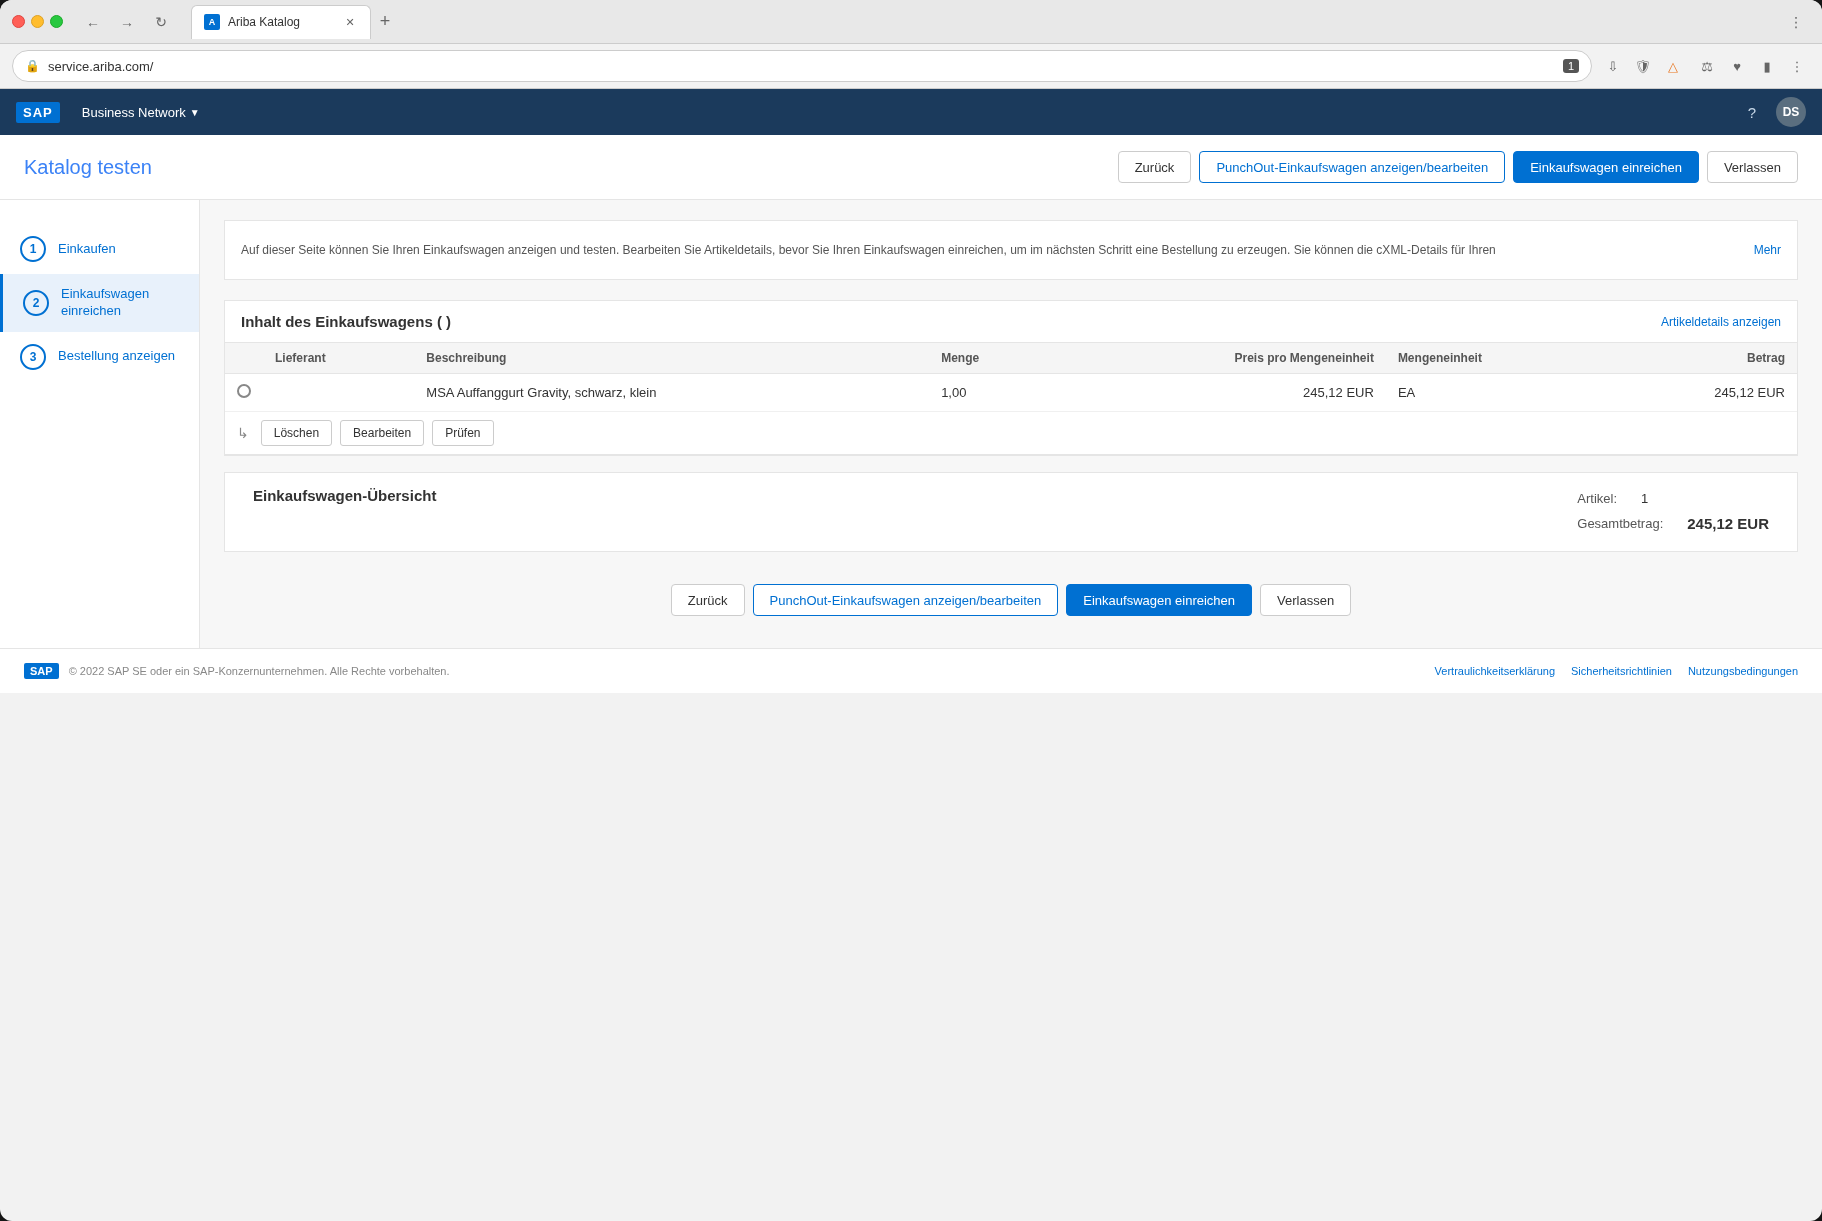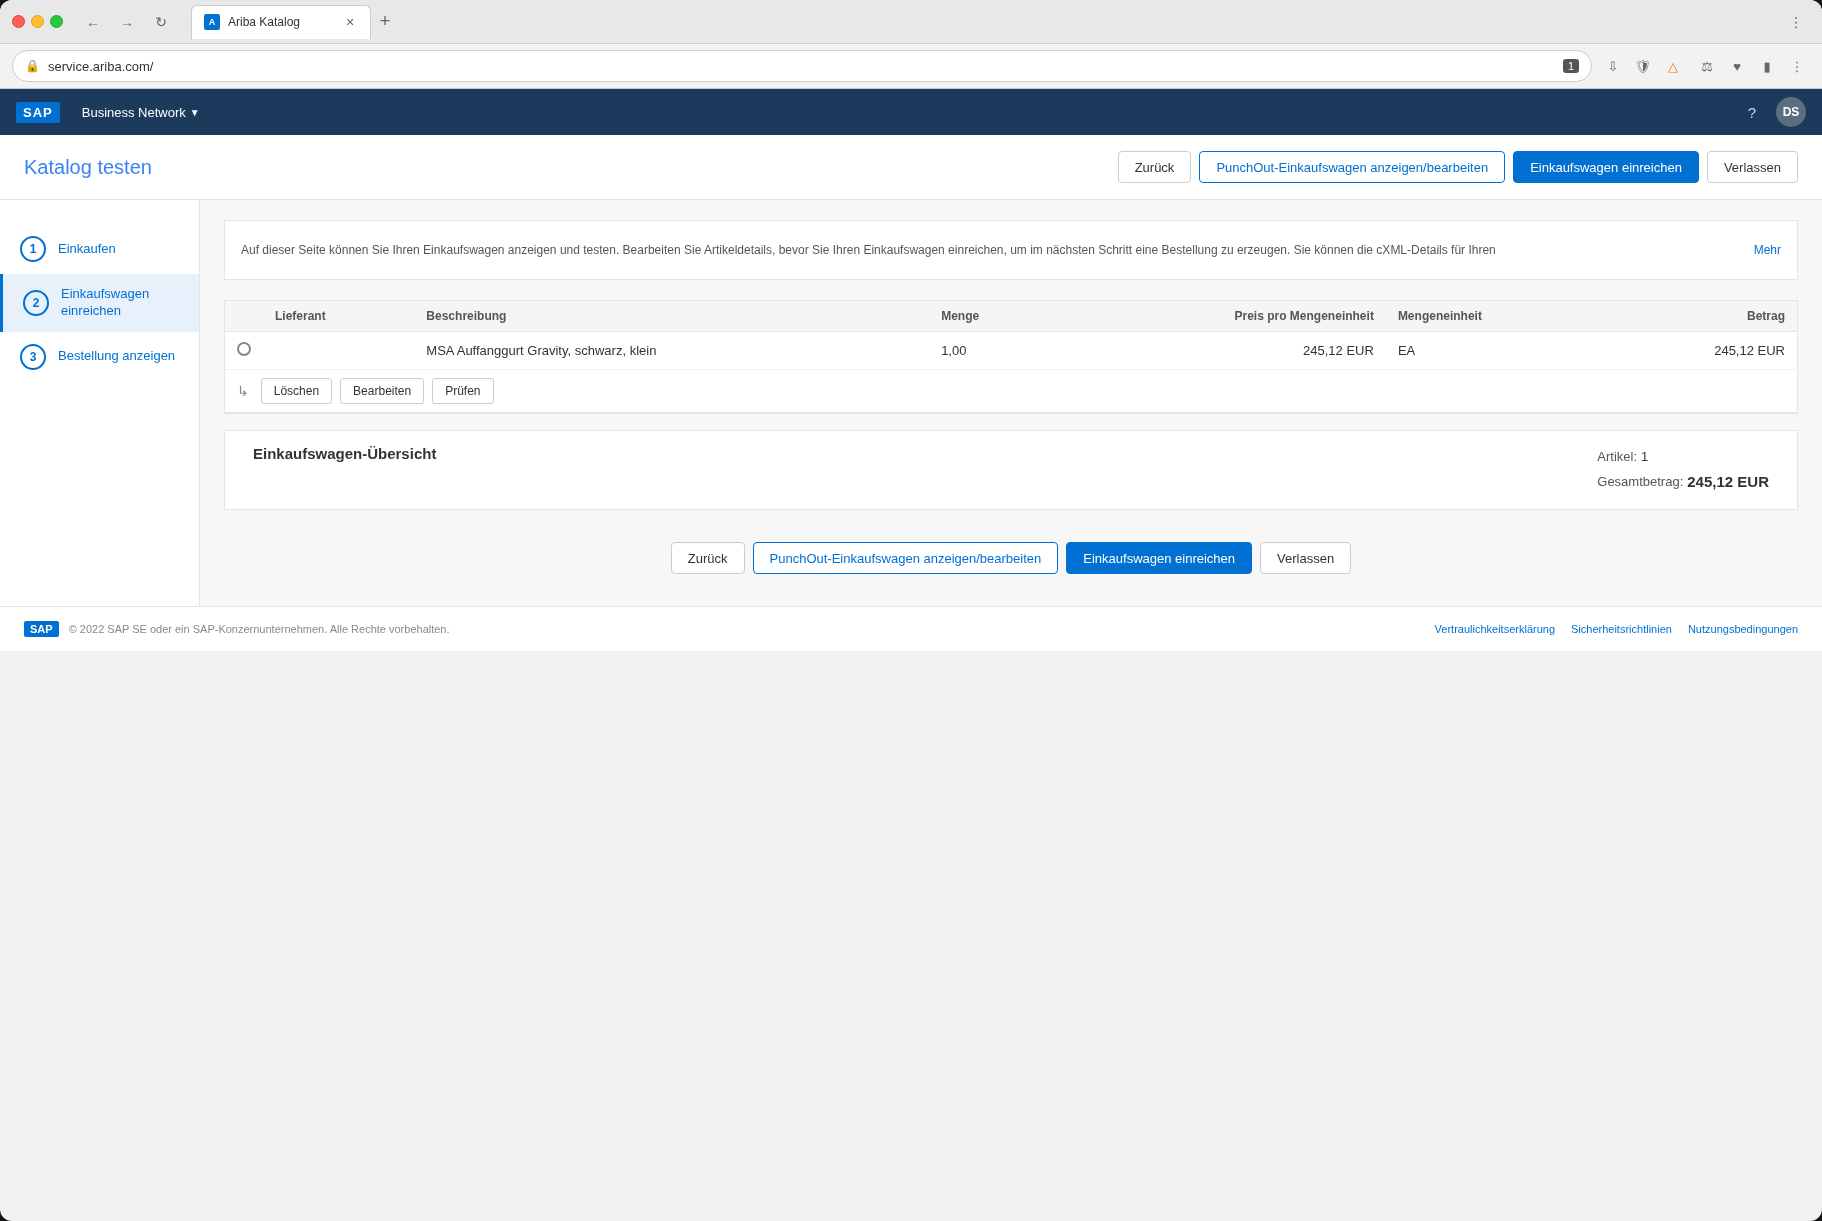--- a/index.html
+++ b/index.html
@@ -426,21 +426,21 @@
     }
     .summary-title {
       font-size: 15px;
       font-weight: 600;
       color: #333;
       margin-bottom: 8px;
     }
     .summary-row {
       display: flex;
       align-items: center;
-      gap: 0;
+      gap: 20px;
       font-size: 13px;
       color: #555;
       line-height: 1.8;
     }
     .summary-value {
       font-size: 13px;
       color: #333;
       font-weight: 400;
     }
     .summary-total {
@@ -594,20 +594,24 @@
       </div>
 
       <div class="main-content">
 
         <div class="info-banner">
           <span class="info-text">Auf dieser Seite können Sie Ihren Einkaufswagen anzeigen und testen. Bearbeiten Sie Artikeldetails, bevor Sie Ihren Einkaufswagen einreichen, um im nächsten Schritt eine Bestellung zu erzeugen. Sie können die cXML-Details für Ihren</span>
           <span class="info-more">Mehr</span>
         </div>
 
         <div class="cart-box">
+          <div class="cart-header">
+            <span class="cart-title">Inhalt des Einkaufswagens ( )</span>
+            <span class="cart-details-link">Artikeldetails anzeigen</span>
+          </div>
           <table class="cart-table">
             <thead>
               <tr>
                 <th style="width:30px;"></th>
                 <th>Lieferant</th>
                 <th>Beschreibung</th>
                 <th>Menge</th>
                 <th class="right">Preis pro Mengeneinheit</th>
                 <th>Mengeneinheit</th>
                 <th class="right">Betrag</th>

